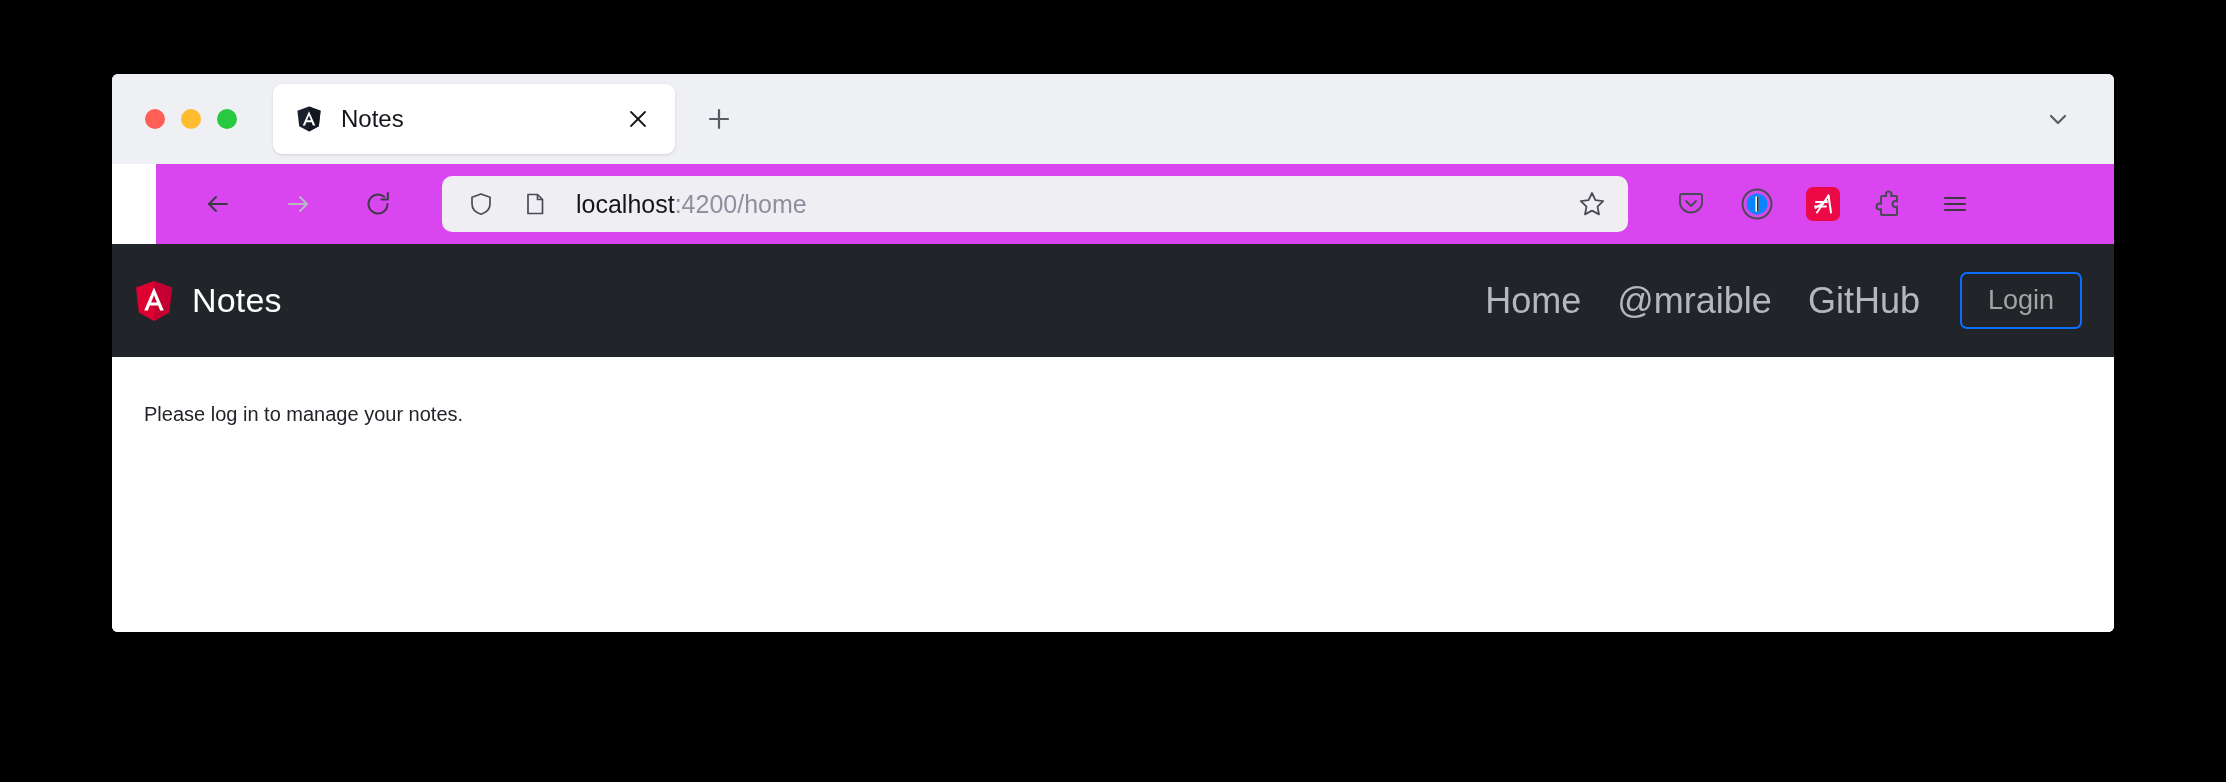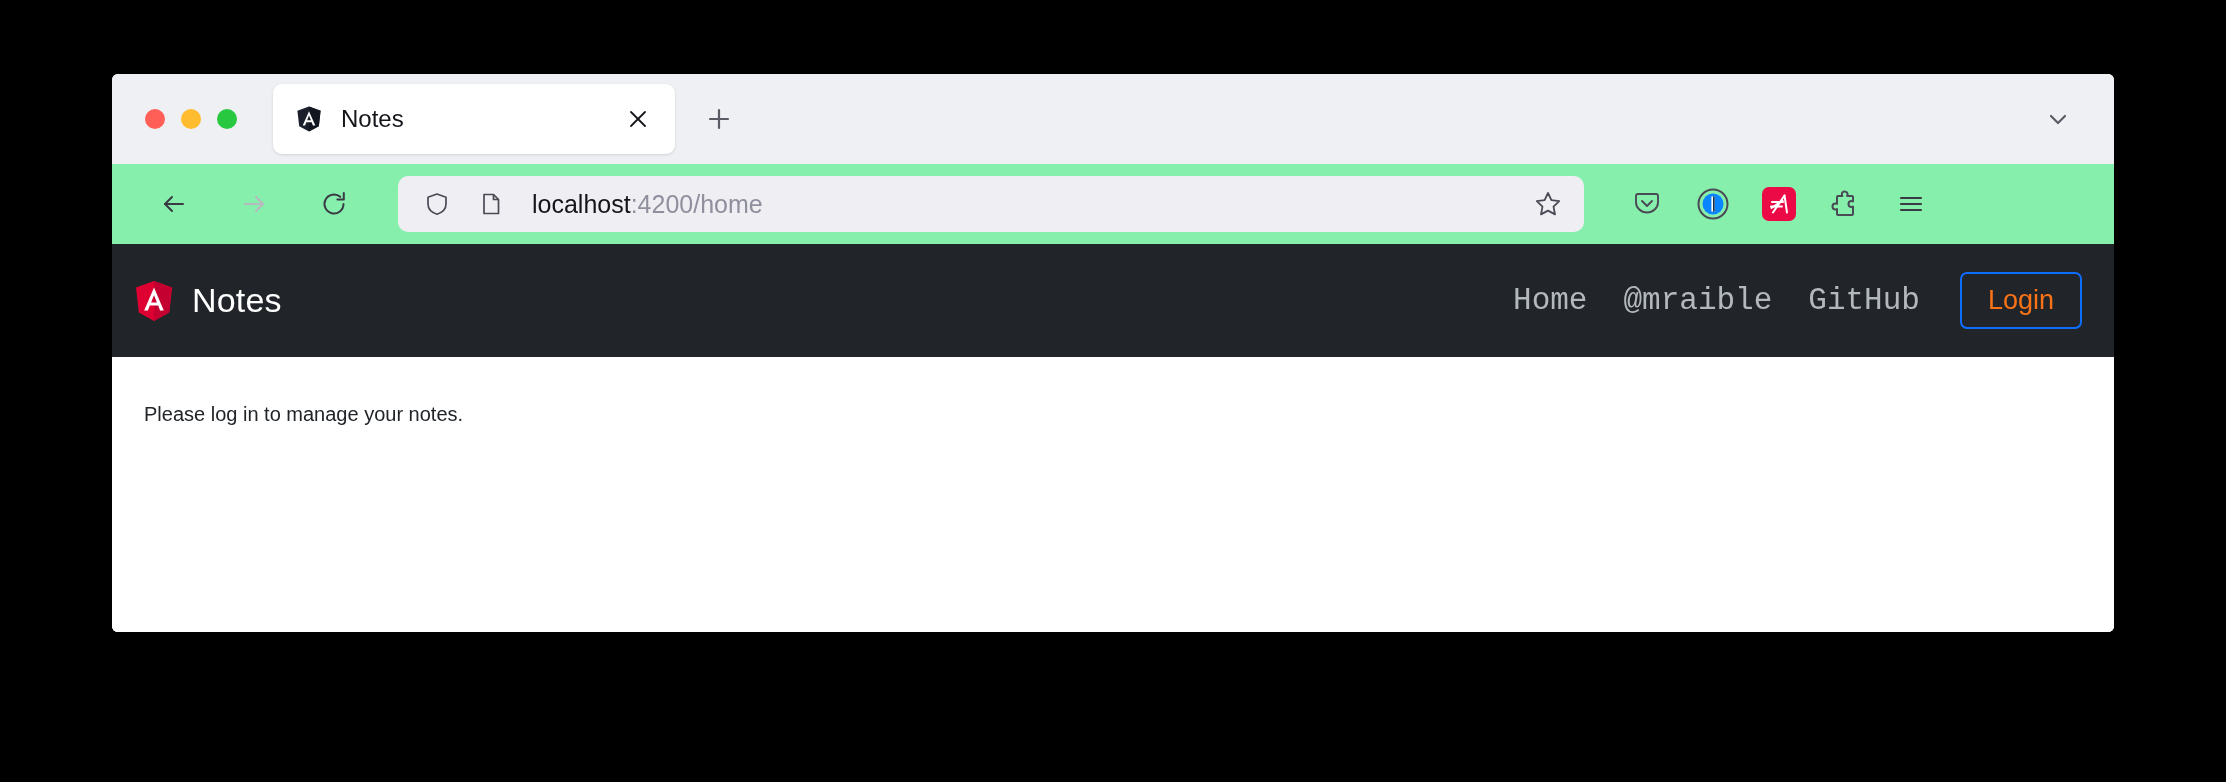--- a/index.html
+++ b/index.html
@@ -91,25 +91,26 @@
     right: 32px;
     top: 50%;
     transform: translateY(-50%);
     width: 48px; height: 48px;
     display: flex; align-items: center; justify-content: center;
   }
 
   
   .nav-toolbar {
     height: 80px;
-    background: #86efac;
+    background: #d946ef;
     display: flex;
     align-items: center;
     padding: 0 26px 0 18px;
     flex: 0 0 auto;
+    margin-left: 44px;
   }
   .nav-btn {
     width: 56px; height: 56px;
     display: flex; align-items: center; justify-content: center;
     border-radius: 6px;
     flex: 0 0 auto;
   }
   .nav-btn.back { margin-left: 16px; }
   .nav-btn.forward { margin-left: 24px; }
   .nav-btn.reload { margin-left: 24px; }
@@ -184,29 +185,28 @@
   .brand-name {
     color: #ffffff;
     font-size: 34px;
     margin-left: 18px;
     letter-spacing: 0.2px;
   }
   .nav-spacer { flex: 1 1 auto; }
   .nav-links { display: flex; align-items: center; gap: 0px; }
   .nav-link {
     color: #b3b8bd;
-    font-size: 31px;
+    font-size: 36px;
     padding: 0 18px;
     white-space: nowrap;
-    font-family: Liberation Mono, monospace;
   }
   .login-btn {
     margin-left: 22px;
     border: 2px solid #0d6efd;
-    color: #f97316;
+    color: #a3a3a3;
     font-size: 27px;
     border-radius: 7px;
     padding: 13px 26px;
     background: transparent;
     line-height: 1;
     white-space: nowrap;
   }
 
   .content {
     flex: 1 1 auto;

